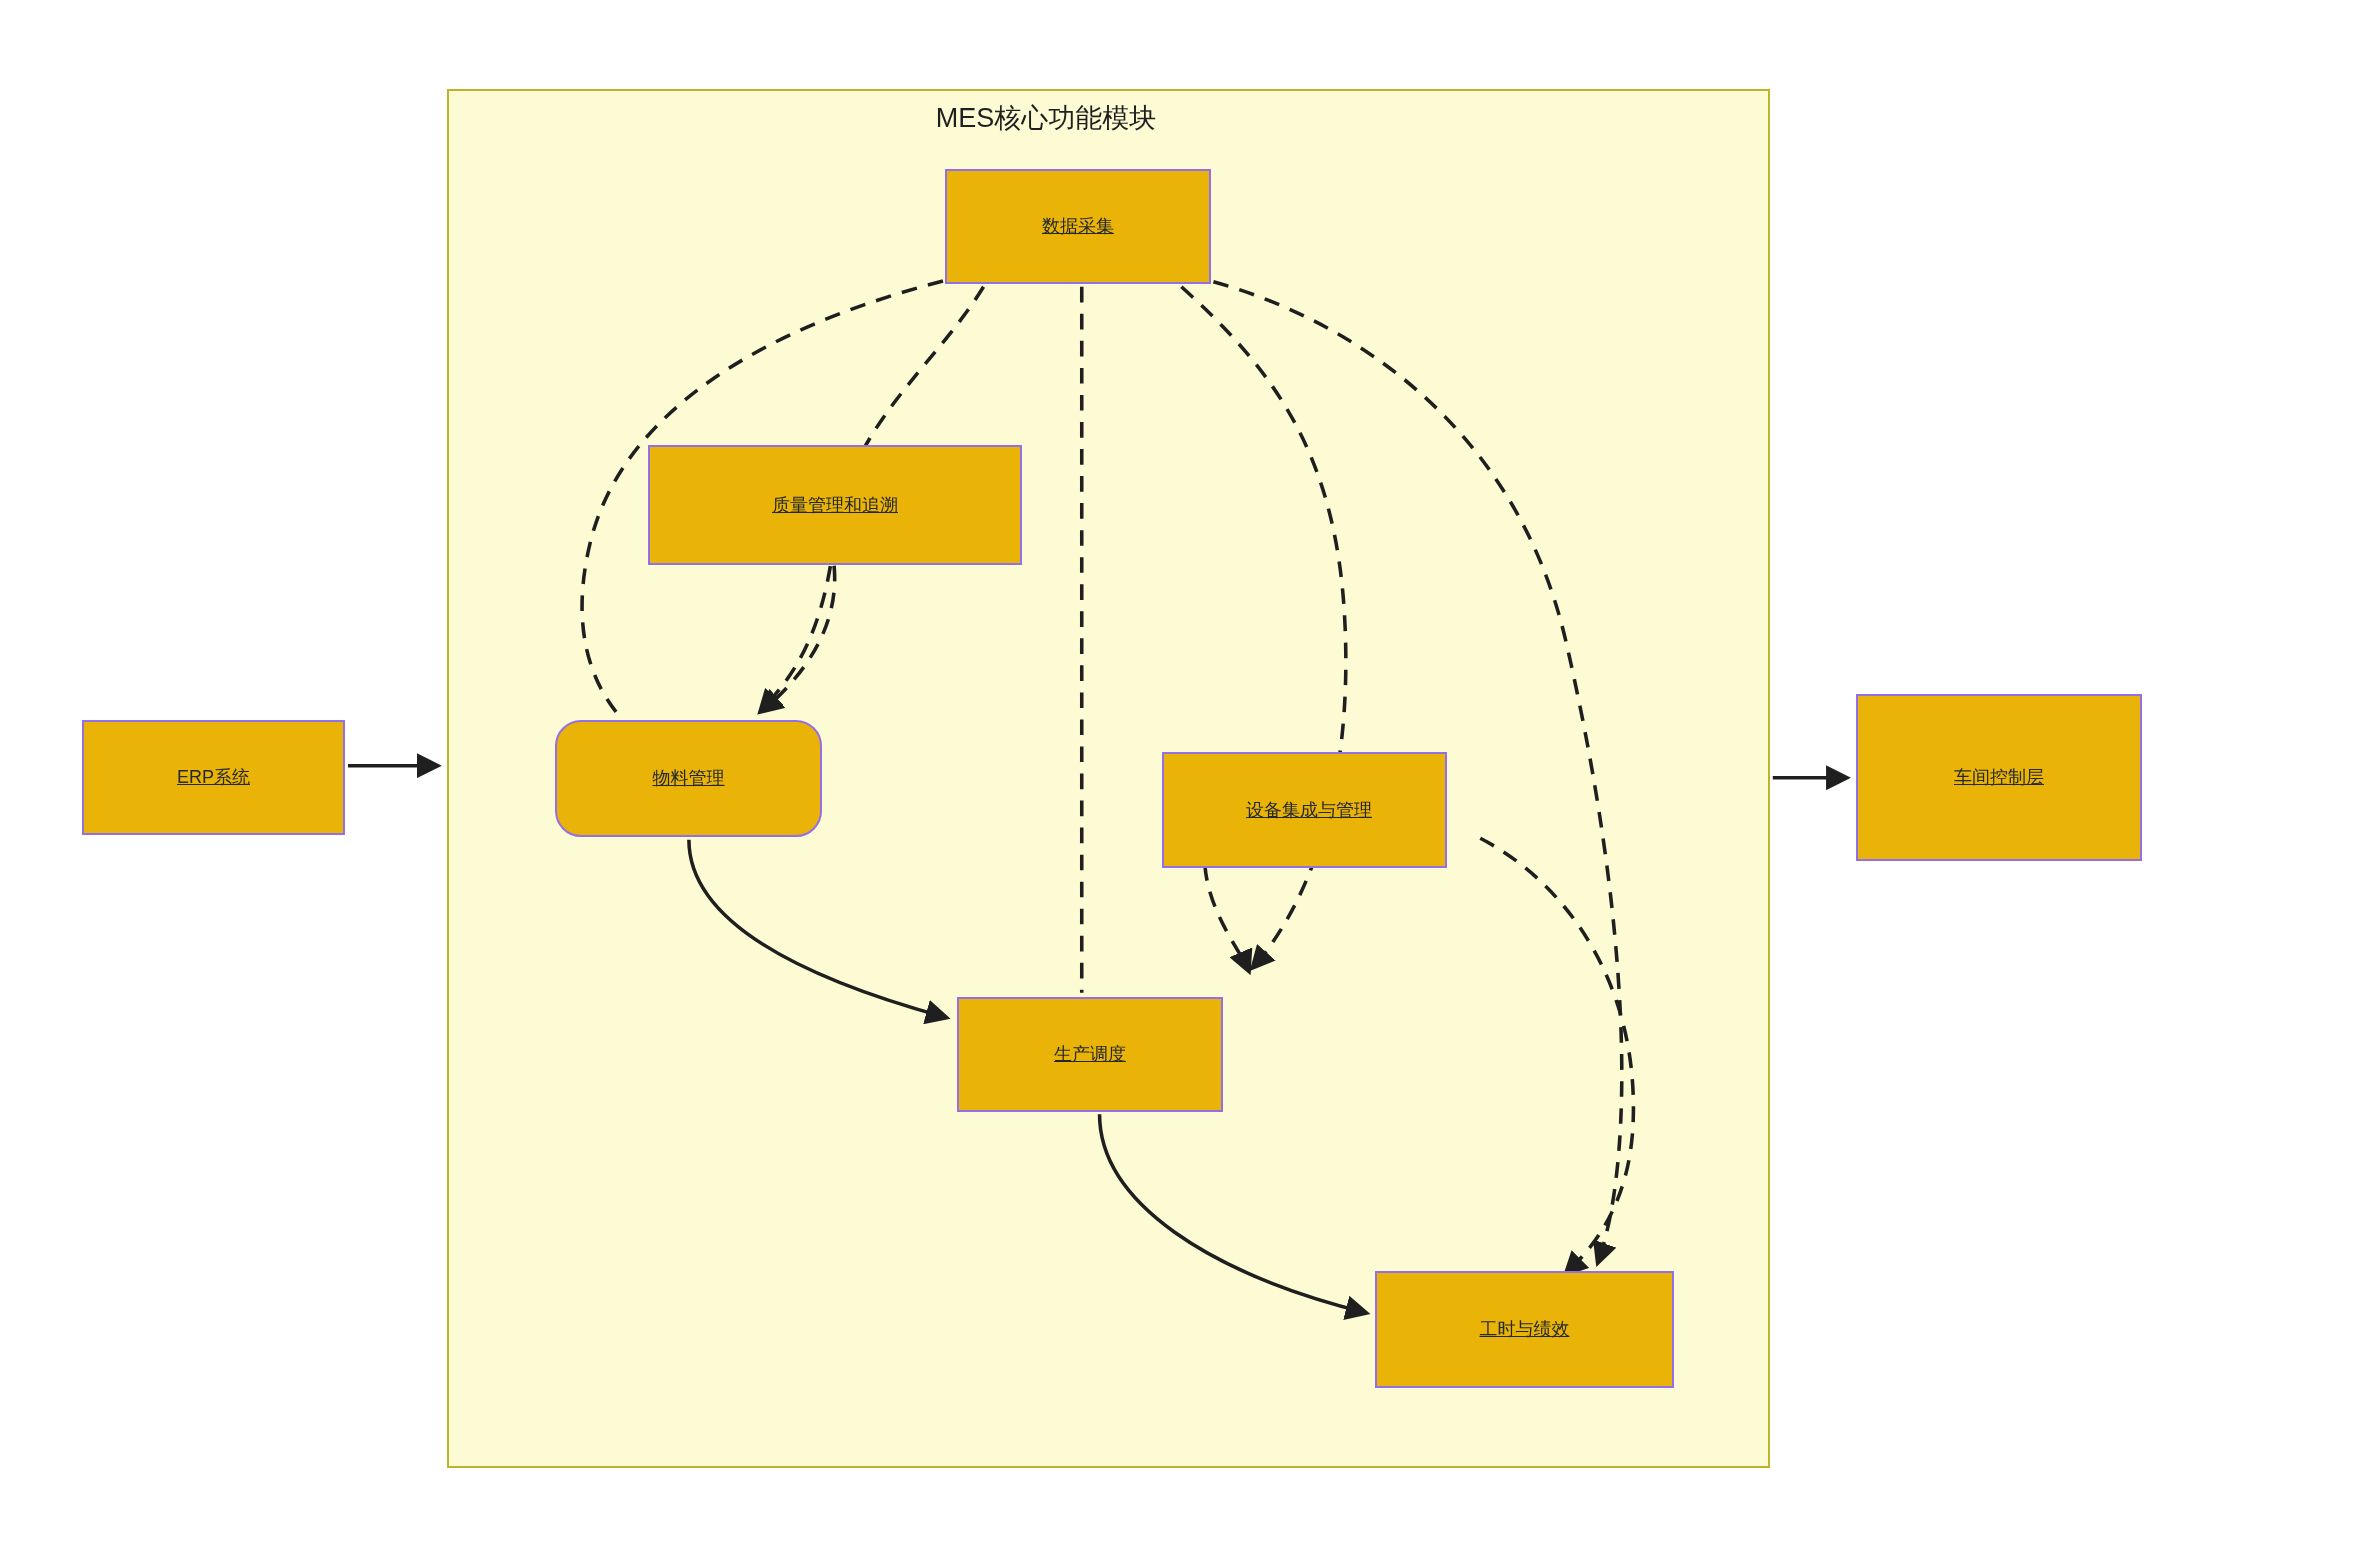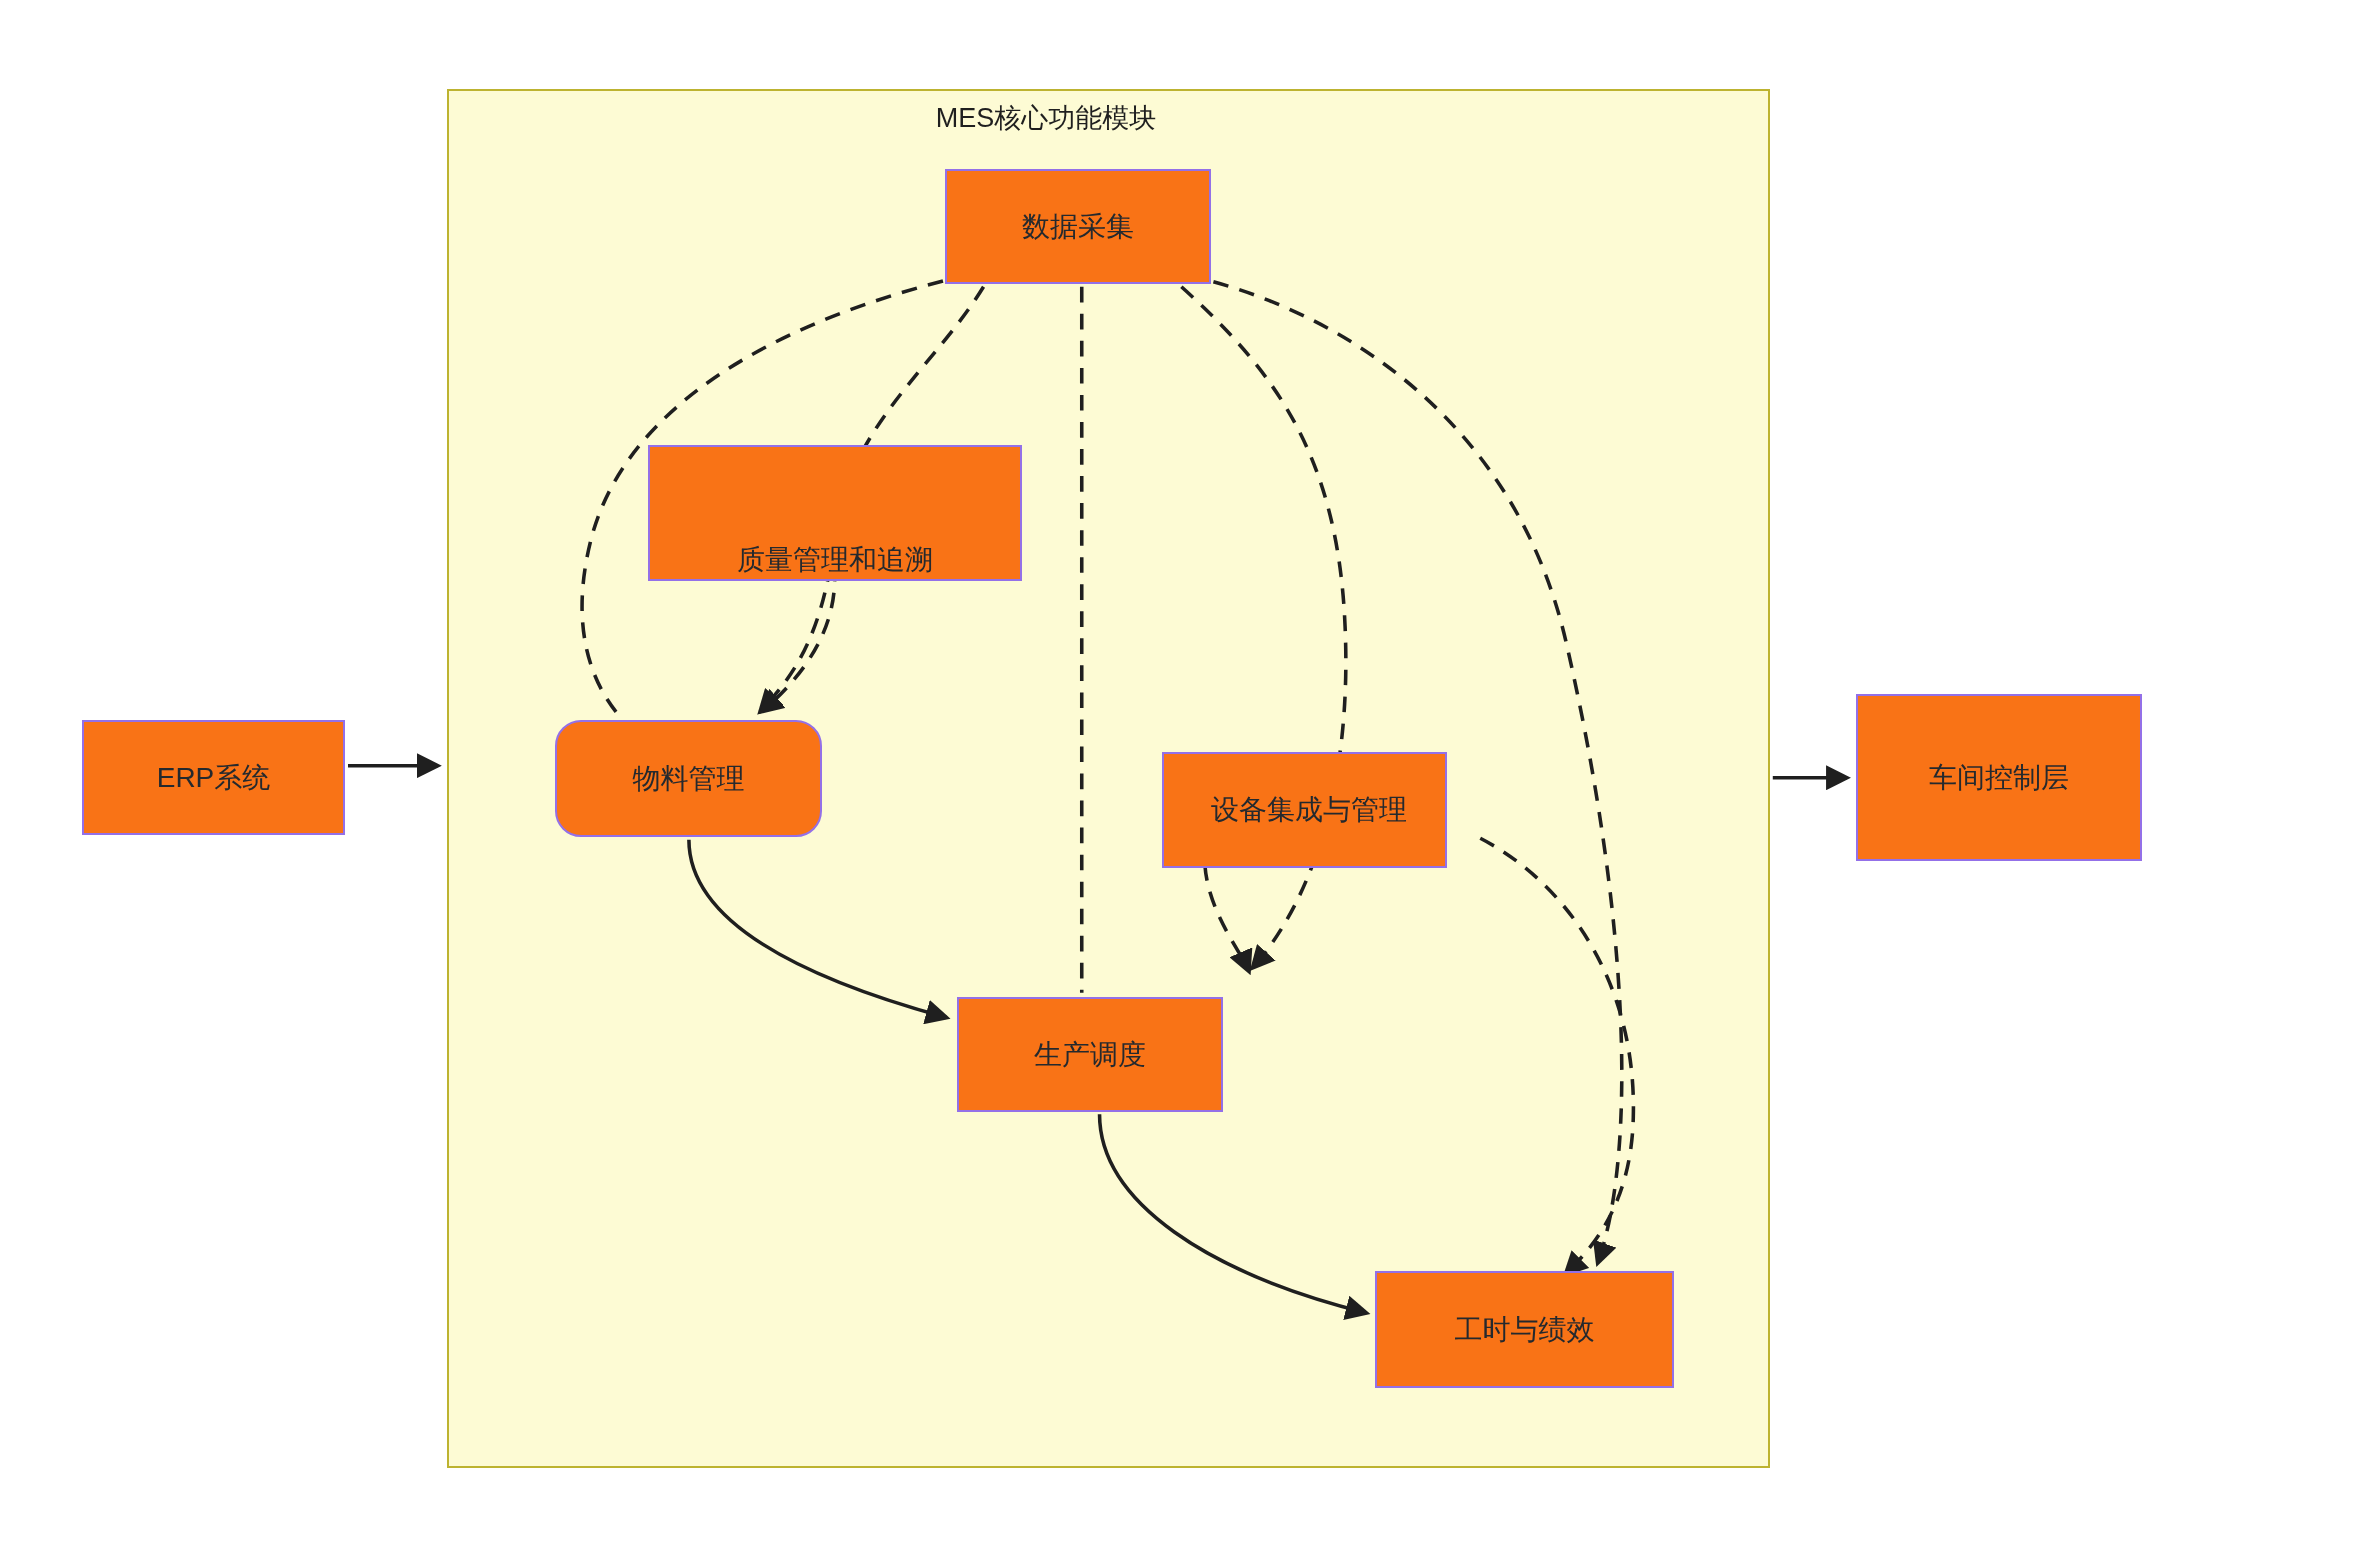--- a/index.html
+++ b/index.html
@@ -6,23 +6,23 @@
   body{width:2377px;height:1552px;position:relative;overflow:hidden;
        font-family:"Liberation Sans","DejaVu Sans",sans-serif;}
   #stage{position:absolute;left:0;top:0;width:2377px;height:1552px;background:#ffffff;}
 
   .cluster{position:absolute;box-sizing:border-box;
            background:#fdfbd4;border:2.8px solid #bdb330;}
   .cluster-title{position:absolute;font-size:27px;color:#1f1f1f;white-space:nowrap;
                  transform:translateX(-50%);}
 
   .node{position:absolute;box-sizing:border-box;
-        background:#f97316;border:2.8px solid #9370e8;
+        background:#eab308;border:2.8px solid #9370e8;
         display:flex;align-items:center;justify-content:center;
-        text-align:center;color:#24292e;font-size:28px;line-height:1.35;}
+        text-align:center;color:#24292e;font-size:18px;line-height:1.35;text-decoration:underline;}
   .node span{display:block;}
 
   svg#edges{position:absolute;left:0;top:0;width:2377px;height:1552px;overflow:visible;}
   .solid-edge{fill:none;stroke:#1f1f1f;stroke-width:5;}
   .dash-edge{fill:none;stroke:#1f1f1f;stroke-width:5;stroke-dasharray:22 16;}
 </style>
 </head>
 <body>
 
 <div id="stage">
@@ -63,21 +63,21 @@
   </svg>
 
   <div class="node" style="left:82px;top:720px;width:263px;height:115px;">
     <span>ERP系统</span>
   </div>
 
   <div class="node" style="left:945px;top:169px;width:266px;height:115px;">
     <span>数据采集</span>
   </div>
 
-  <div class="node" style="left:648px;top:445px;width:374px;height:136px;align-items:flex-end;">
+  <div class="node" style="left:648px;top:445px;width:374px;height:120px;">
     <span>质量管理和追溯</span>
   </div>
 
   <div class="node" style="left:555px;top:720px;width:267px;height:117px;border-radius:26px;">
     <span>物料管理</span>
   </div>
 
   <div class="node" style="left:1162px;top:752px;width:285px;height:116px;padding-left:9px;">
     <span>设备集成与管理</span>
   </div>

